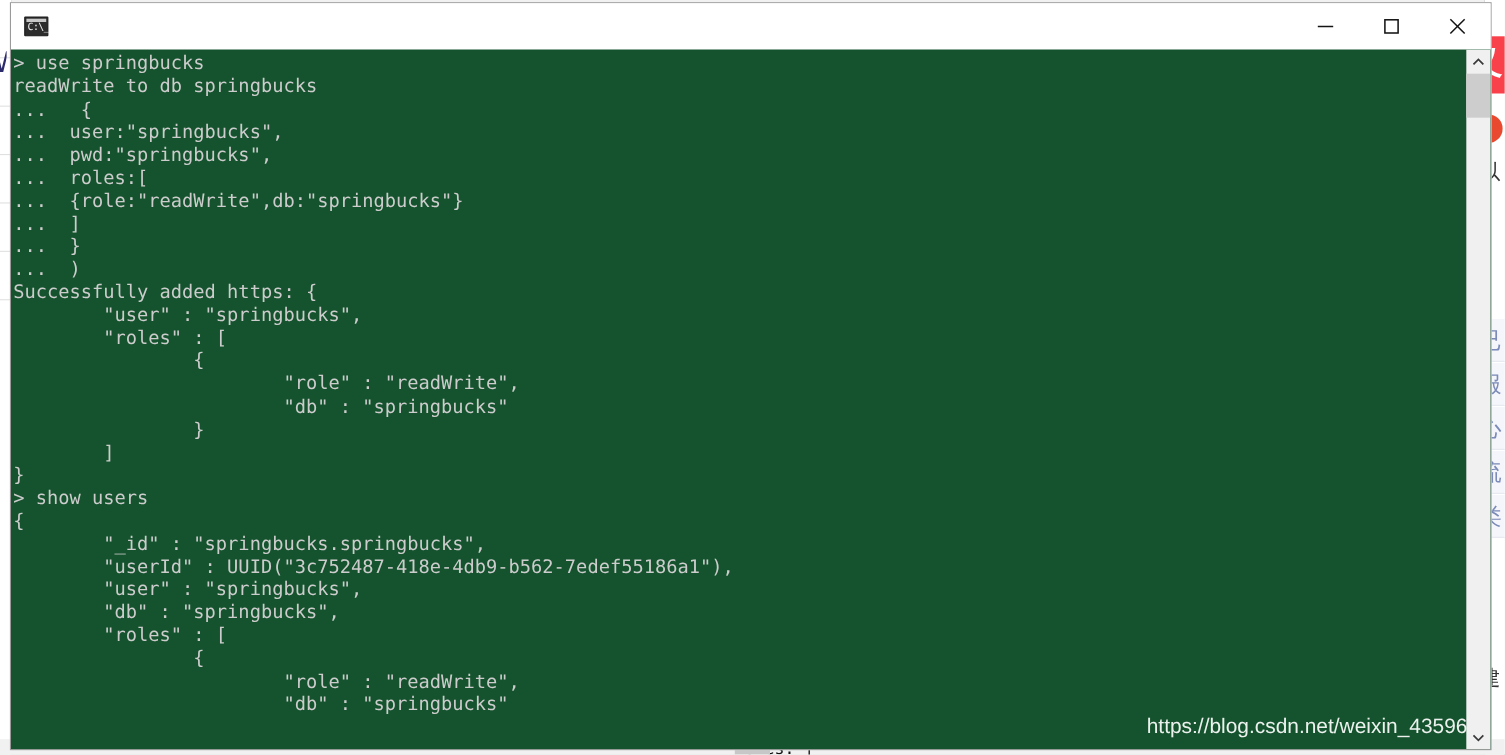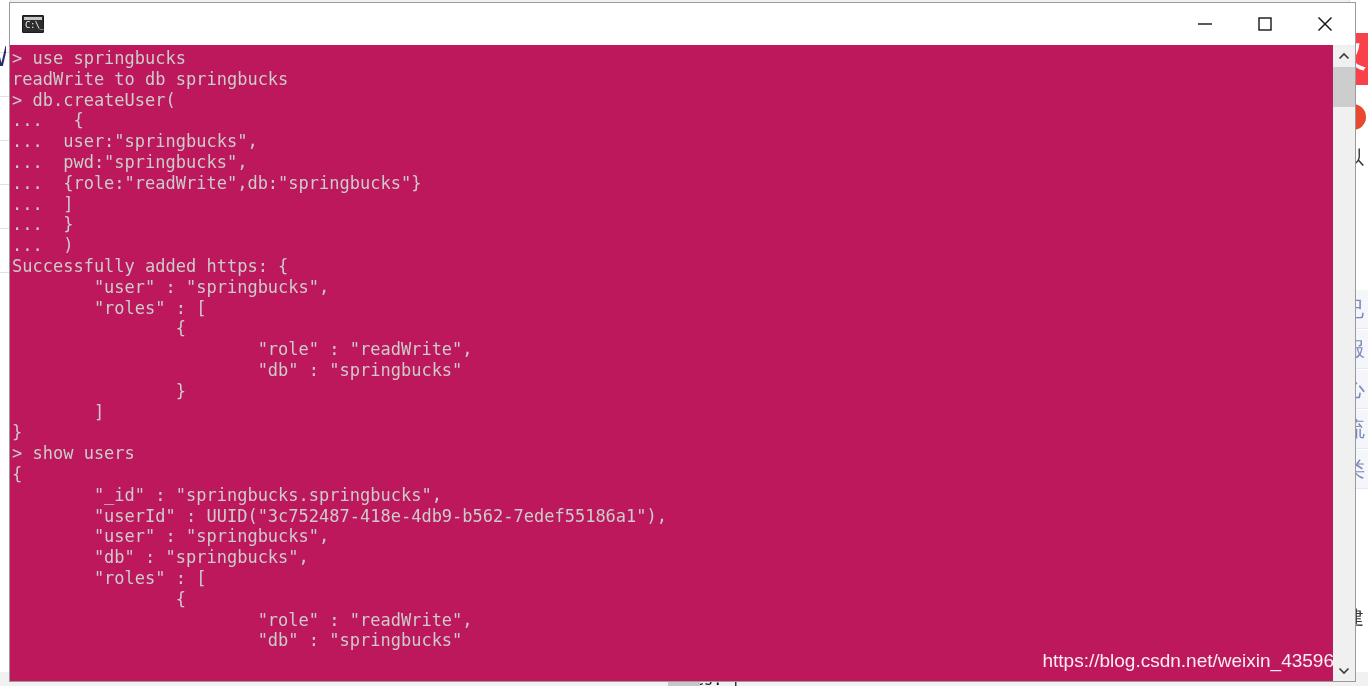--- a/index.html
+++ b/index.html
@@ -213,21 +213,21 @@
     height: 42px;
     display: flex;
     align-items: center;
     justify-content: center;
   }
   .win-btn svg { display: block; }
 
   .term-body {
     flex: 1 1 auto;
     position: relative;
-    background: #be185d;
+    background: #14532d;
     display: flex;
     overflow: hidden;
   }
   .term-screen {
     flex: 1 1 auto;
     position: relative;
     overflow: hidden;
     padding: 3px 0 0 2px;
   }
   .term-line {
@@ -355,24 +355,24 @@
             <line x1="17.5" y1="4.5" x2="4.5" y2="17.5" stroke="#141414" stroke-width="1.4"></line>
           </svg>
         </div>
       </div>
     </div>
 
     <div class="term-body">
       <div class="term-screen">
         <div class="term-line">&gt; use springbucks</div>
         <div class="term-line">readWrite to db springbucks</div>
-        <div class="term-line">&gt; db.createUser(</div>
         <div class="term-line">...   {</div>
         <div class="term-line">...  user:"springbucks",</div>
         <div class="term-line">...  pwd:"springbucks",</div>
+        <div class="term-line">...  roles:[</div>
         <div class="term-line">...  {role:"readWrite",db:"springbucks"}</div>
         <div class="term-line">...  ]</div>
         <div class="term-line">...  }</div>
         <div class="term-line">...  )</div>
         <div class="term-line">Successfully added https: {</div>
         <div class="term-line">        "user" : "springbucks",</div>
         <div class="term-line">        "roles" : [</div>
         <div class="term-line">                {</div>
         <div class="term-line">                        "role" : "readWrite",</div>
         <div class="term-line">                        "db" : "springbucks"</div>

